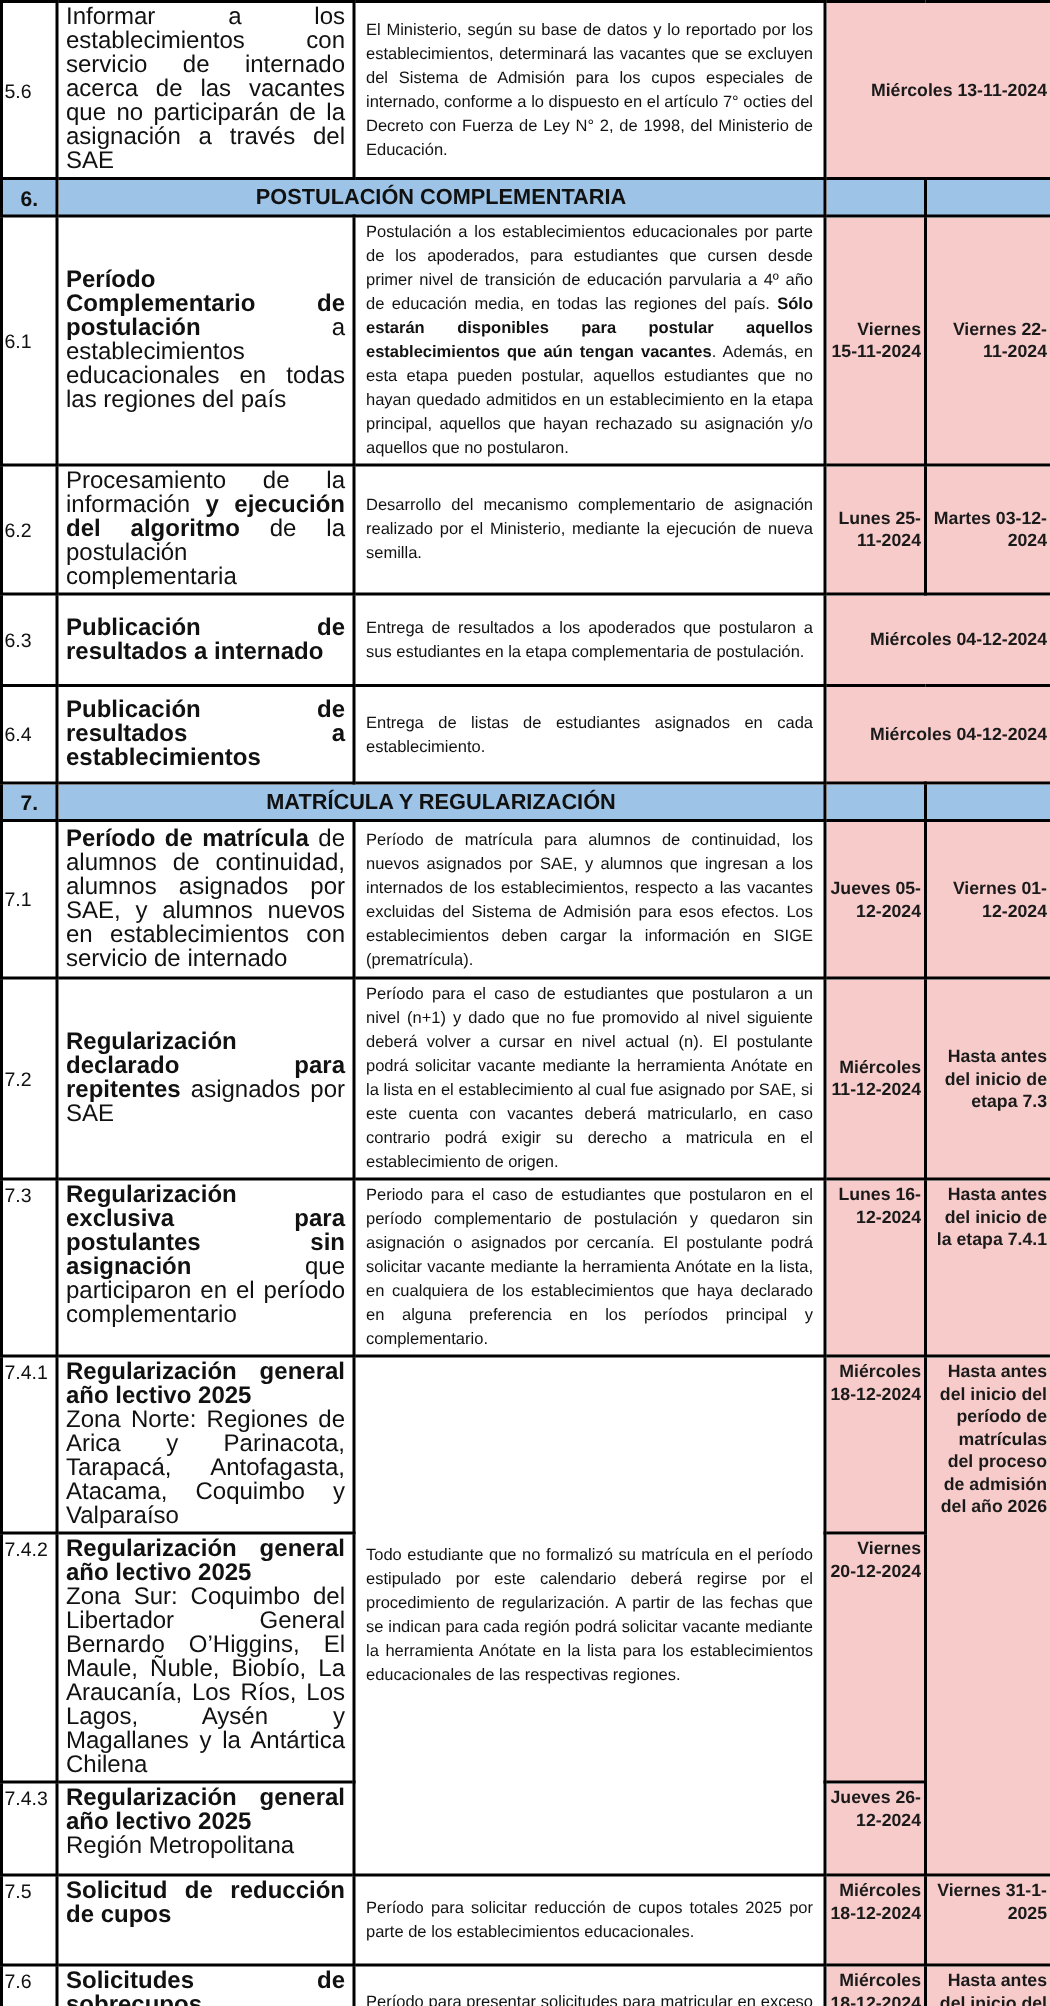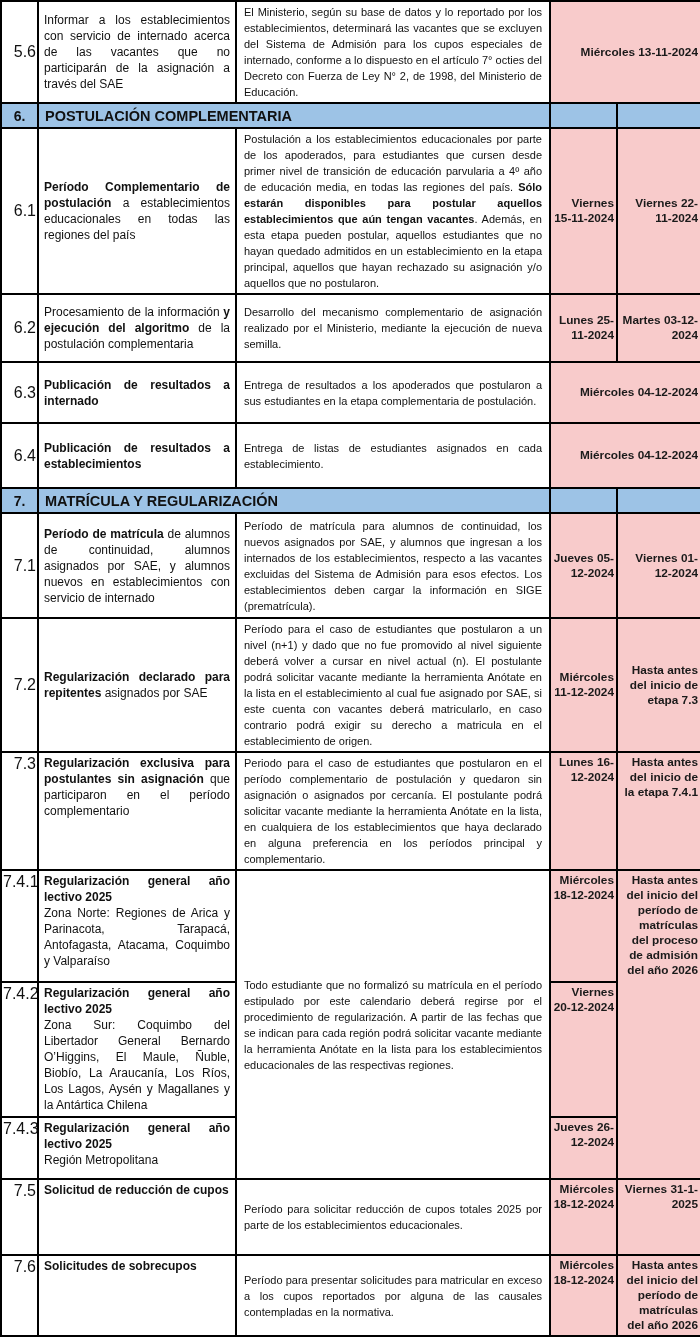--- a/index.html
+++ b/index.html
@@ -1,31 +1,31 @@
 <!DOCTYPE html>
 <html><head>
 <meta charset="utf-8">
 <style>
   html,body{margin:0;padding:0;background:#fff;}
   body{width:700px;font-family:"Liberation Sans",sans-serif;color:#111;}
   table{border-collapse:collapse;width:700px;table-layout:fixed;}
   td{border:2px solid #000;vertical-align:middle;overflow:hidden;}
-  .num{font-size:16px;text-align:right;padding:2px 1px;}
-  .act{font-size:12px;line-height:16px;text-align:justify;padding:2px 5px;}
+  .num{font-size:13px;text-align:left;padding:2px 1px;}
+  .act{font-size:16px;line-height:16px;text-align:justify;padding:2px 5px;}
   .desc{font-size:11px;line-height:16px;text-align:justify;padding:2px 7px;}
   .date{background:#F8CBCB;font-weight:bold;text-align:right;font-size:11.8px;line-height:15px;padding:2px 2px;color:#1a1a1a;}
   .b{font-weight:bold;}
   .vtop{vertical-align:top;}
   tr.sec td{background:#9DC3E6;font-weight:bold;border:2px solid #000;}
   .sec-num{font-size:14px;text-align:center;padding:2px 1px;}
-  .sec-title{font-size:14.5px;text-align:left;padding:2px 6px;}
+  .sec-title{font-size:14.5px;text-align:center;padding:2px 6px;}
   .h93{height:93px}.h25{height:25px}.h166{height:166px}.h68{height:68px}
   .h61{height:61px}.h65{height:65px}.h105{height:105px}.h129{height:129px}
   .h111{height:111px}.h112{height:112px}.h135{height:135px}.h62{height:62px}
-  .h60{height:76px}.h77{height:77px}
+  .h60{height:60px}.h77{height:77px}
 </style>
 </head>
 <body>
 
 <table>
   <colgroup>
     <col style="width:37px">
       <col style="width:198px">
       <col style="width:314px">
       <col style="width:67px">

